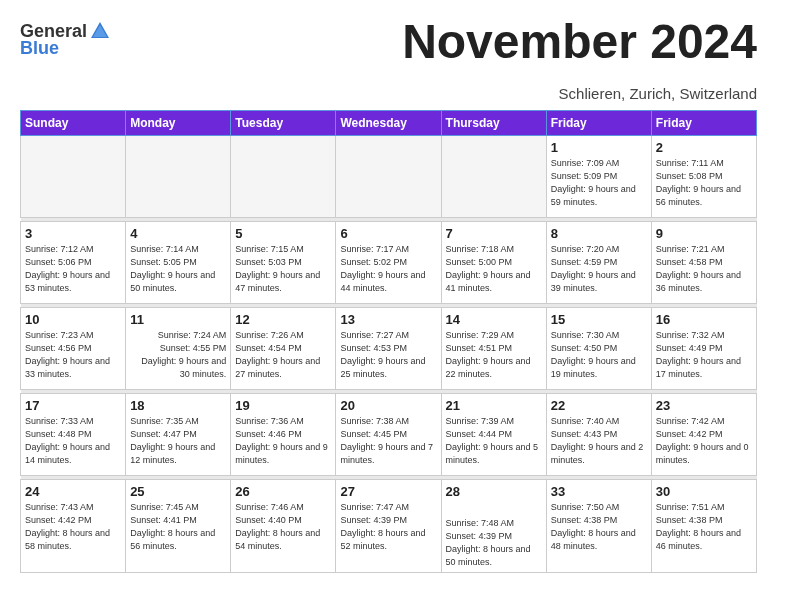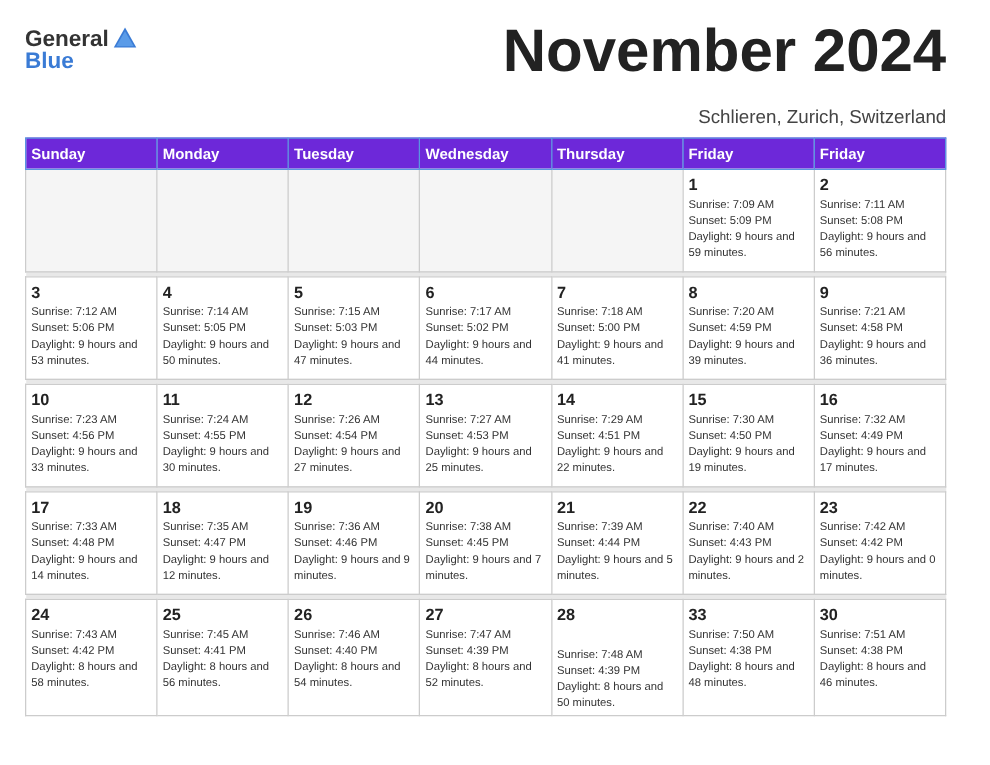--- a/index.html
+++ b/index.html
@@ -187,21 +187,21 @@
         </tr>
         <tr>
           <td>
             <span class="day-number">10</span>
             <div class="day-info" style="white-space: pre-line;">Sunrise: 7:23 AM
 Sunset: 4:56 PM
 Daylight: 9 hours and 33 minutes.</div>
           </td>
           <td>
             <span class="day-number">11</span>
-            <div class="day-info" style="white-space: pre-line;">Sunrise: 7:24 AM
+            <div class="day-info" style="white-space: pre-line; text-align: right;">Sunrise: 7:24 AM
 Sunset: 4:55 PM
 Daylight: 9 hours and 30 minutes.</div>
           </td>
           <td>
             <span class="day-number">12</span>
             <div class="day-info" style="white-space: pre-line;">Sunrise: 7:26 AM
 Sunset: 4:54 PM
 Daylight: 9 hours and 27 minutes.</div>
           </td>
           <td>

